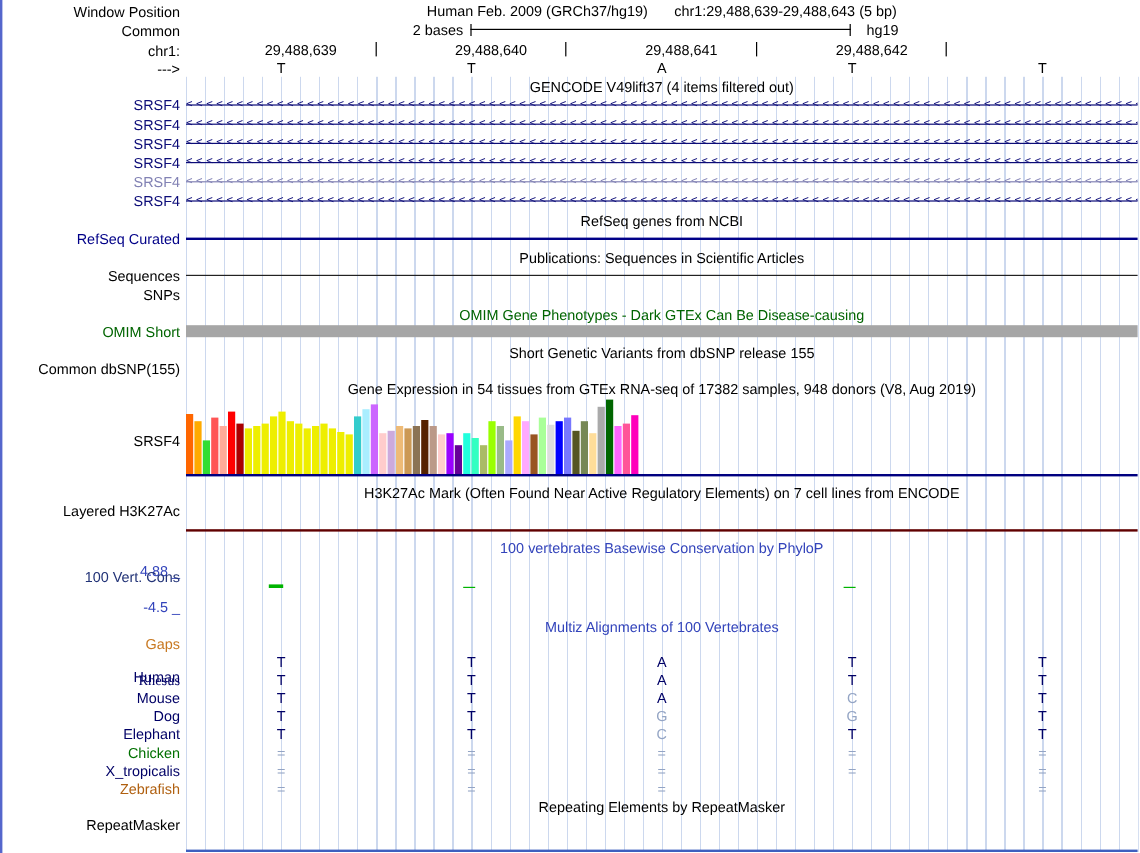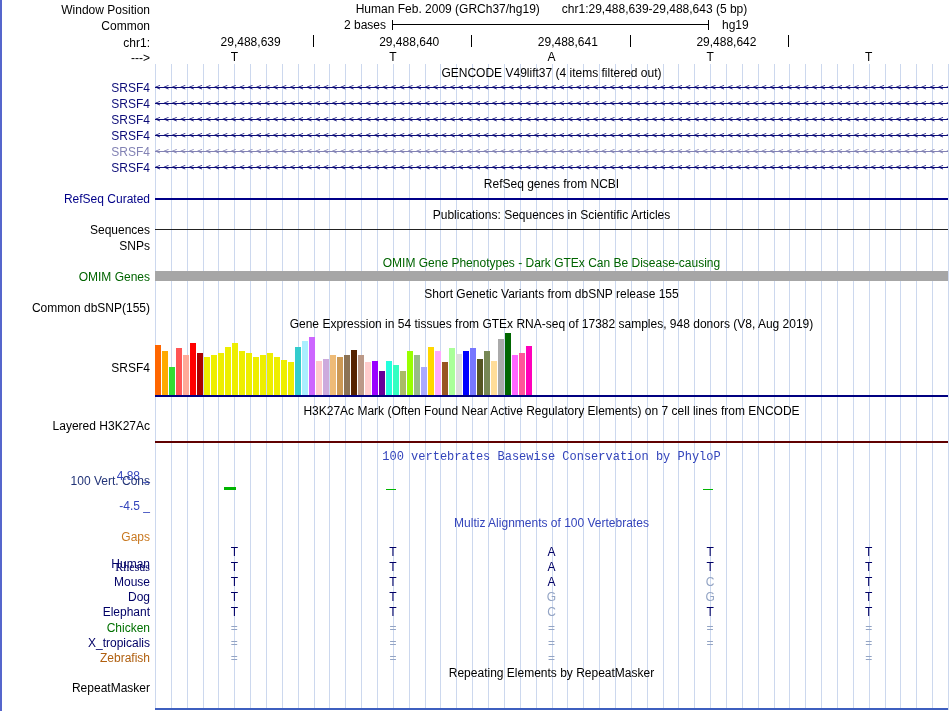--- a/index.html
+++ b/index.html
@@ -67,21 +67,21 @@
     <div class="refbase" style="left: 858.7px;">T</div>
   </div>
 
 <div class="chdr" style="top:66px">GENCODE V49lift37 (4 items filtered out)</div>
 <div class="chdr" style="top:177px">RefSeq genes from NCBI</div>
 <div class="chdr" style="top:208px">Publications: Sequences in Scientific Articles</div>
 <div class="chdr" style="top: 256px; color: rgb(0, 100, 0);">OMIM Gene Phenotypes - Dark GTEx Can Be Disease-causing</div>
 <div class="chdr" style="top:287px">Short Genetic Variants from dbSNP release 155</div>
 <div class="chdr" style="top:317px">Gene Expression in 54 tissues from GTEx RNA-seq of 17382 samples, 948 donors (V8, Aug 2019)</div>
 <div class="chdr" style="top:404px">H3K27Ac Mark (Often Found Near Active Regulatory Elements) on 7 cell lines from ENCODE</div>
-<div class="chdr" style="top: 450px; color: rgb(51, 68, 187); font-family: Liberation Mono, monospace;">100 vertebrates Basewise Conservation by PhyloP</div>
+<div class="chdr" style="top: 450px; color: rgb(51, 68, 187);">100 vertebrates Basewise Conservation by PhyloP</div>
 <div class="chdr" style="top: 516px; color: rgb(51, 68, 187);">Multiz Alignments of 100 Vertebrates</div>
 <div class="chdr" style="top:666px">Repeating Elements by RepeatMasker</div>
 
 <div id="gencode">
     <div class="lbl" style="top: 81px; color: rgb(12, 12, 120);">SRSF4</div>
     <div class="arrowline" style="top: 81px; color: rgb(12, 12, 120);">&lt;&lt;&lt;&lt;&lt;&lt;&lt;&lt;&lt;&lt;&lt;&lt;&lt;&lt;&lt;&lt;&lt;&lt;&lt;&lt;&lt;&lt;&lt;&lt;&lt;&lt;&lt;&lt;&lt;&lt;&lt;&lt;&lt;&lt;&lt;&lt;&lt;&lt;&lt;&lt;&lt;&lt;&lt;&lt;&lt;&lt;&lt;&lt;&lt;&lt;&lt;&lt;&lt;&lt;&lt;&lt;&lt;&lt;&lt;&lt;&lt;&lt;&lt;&lt;&lt;&lt;&lt;&lt;&lt;&lt;&lt;&lt;&lt;&lt;&lt;&lt;&lt;&lt;&lt;&lt;&lt;&lt;&lt;&lt;&lt;&lt;&lt;&lt;&lt;&lt;&lt;&lt;&lt;&lt;&lt;&lt;&lt;&lt;&lt;&lt;&lt;&lt;&lt;&lt;&lt;&lt;&lt;&lt;&lt;&lt;</div>
     <div class="lbl" style="top: 97px; color: rgb(12, 12, 120);">SRSF4</div>
     <div class="arrowline" style="top: 97px; color: rgb(12, 12, 120);">&lt;&lt;&lt;&lt;&lt;&lt;&lt;&lt;&lt;&lt;&lt;&lt;&lt;&lt;&lt;&lt;&lt;&lt;&lt;&lt;&lt;&lt;&lt;&lt;&lt;&lt;&lt;&lt;&lt;&lt;&lt;&lt;&lt;&lt;&lt;&lt;&lt;&lt;&lt;&lt;&lt;&lt;&lt;&lt;&lt;&lt;&lt;&lt;&lt;&lt;&lt;&lt;&lt;&lt;&lt;&lt;&lt;&lt;&lt;&lt;&lt;&lt;&lt;&lt;&lt;&lt;&lt;&lt;&lt;&lt;&lt;&lt;&lt;&lt;&lt;&lt;&lt;&lt;&lt;&lt;&lt;&lt;&lt;&lt;&lt;&lt;&lt;&lt;&lt;&lt;&lt;&lt;&lt;&lt;&lt;&lt;&lt;&lt;&lt;&lt;&lt;&lt;&lt;&lt;&lt;&lt;&lt;&lt;&lt;&lt;</div>
     <div class="lbl" style="top: 113px; color: rgb(12, 12, 120);">SRSF4</div>
     <div class="arrowline" style="top: 113px; color: rgb(12, 12, 120);">&lt;&lt;&lt;&lt;&lt;&lt;&lt;&lt;&lt;&lt;&lt;&lt;&lt;&lt;&lt;&lt;&lt;&lt;&lt;&lt;&lt;&lt;&lt;&lt;&lt;&lt;&lt;&lt;&lt;&lt;&lt;&lt;&lt;&lt;&lt;&lt;&lt;&lt;&lt;&lt;&lt;&lt;&lt;&lt;&lt;&lt;&lt;&lt;&lt;&lt;&lt;&lt;&lt;&lt;&lt;&lt;&lt;&lt;&lt;&lt;&lt;&lt;&lt;&lt;&lt;&lt;&lt;&lt;&lt;&lt;&lt;&lt;&lt;&lt;&lt;&lt;&lt;&lt;&lt;&lt;&lt;&lt;&lt;&lt;&lt;&lt;&lt;&lt;&lt;&lt;&lt;&lt;&lt;&lt;&lt;&lt;&lt;&lt;&lt;&lt;&lt;&lt;&lt;&lt;&lt;&lt;&lt;&lt;&lt;&lt;</div>
@@ -93,21 +93,21 @@
     <div class="arrowline" style="top: 161px; color: rgb(12, 12, 120);">&lt;&lt;&lt;&lt;&lt;&lt;&lt;&lt;&lt;&lt;&lt;&lt;&lt;&lt;&lt;&lt;&lt;&lt;&lt;&lt;&lt;&lt;&lt;&lt;&lt;&lt;&lt;&lt;&lt;&lt;&lt;&lt;&lt;&lt;&lt;&lt;&lt;&lt;&lt;&lt;&lt;&lt;&lt;&lt;&lt;&lt;&lt;&lt;&lt;&lt;&lt;&lt;&lt;&lt;&lt;&lt;&lt;&lt;&lt;&lt;&lt;&lt;&lt;&lt;&lt;&lt;&lt;&lt;&lt;&lt;&lt;&lt;&lt;&lt;&lt;&lt;&lt;&lt;&lt;&lt;&lt;&lt;&lt;&lt;&lt;&lt;&lt;&lt;&lt;&lt;&lt;&lt;&lt;&lt;&lt;&lt;&lt;&lt;&lt;&lt;&lt;&lt;&lt;&lt;&lt;&lt;&lt;&lt;&lt;&lt;</div>
   </div>
 
 <div class="lbl" style="top: 192px; color: rgb(0, 0, 136);">RefSeq Curated</div>
 <div class="hline" style="top: 198px; height: 2px; background: rgb(0, 0, 136);"></div>
 
 <div class="lbl" style="top:223px">Sequences</div>
 <div class="hline" style="top: 229px; height: 1px; background: rgb(34, 34, 34);"></div>
 <div class="lbl" style="top:239px">SNPs</div>
 
-<div class="lbl" style="top: 270px; color: rgb(0, 100, 0);">OMIM Genes</div>
+<div class="lbl" style="top: 270px; color: rgb(0, 100, 0);">OMIM Short</div>
 <div class="hline" style="top: 271px; height: 10px; background: rgb(166, 166, 166);"></div>
 
 <div class="lbl" style="top:301px">Common dbSNP(155)</div>
 
 <div class="lbl" style="top:361px">SRSF4</div>
 <div class="gbar-wrap" id="gtex-bars">
     <div class="gbar" title="Adipose - Subcutaneous" style="height: 50px; background: rgb(255, 102, 0);"></div>
     <div class="gbar" title="Adipose - Visceral (Omentum)" style="height: 44px; background: rgb(255, 170, 0);"></div>
     <div class="gbar" title="Adrenal Gland" style="height: 28px; background: rgb(51, 221, 51);"></div>
     <div class="gbar" title="Artery - Aorta" style="height: 47px; background: rgb(255, 85, 85);"></div>

